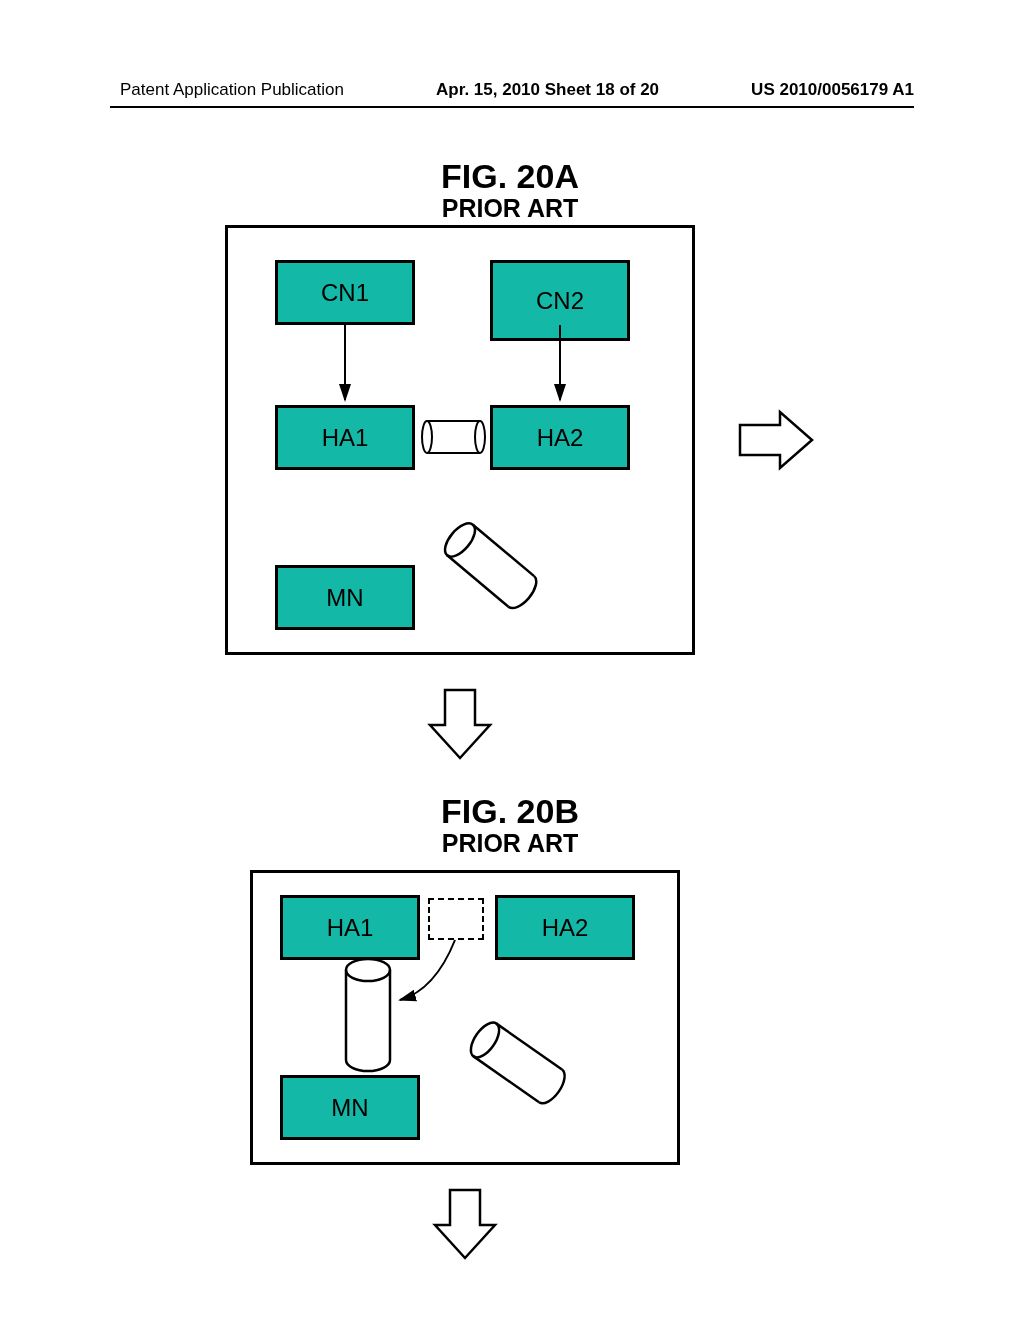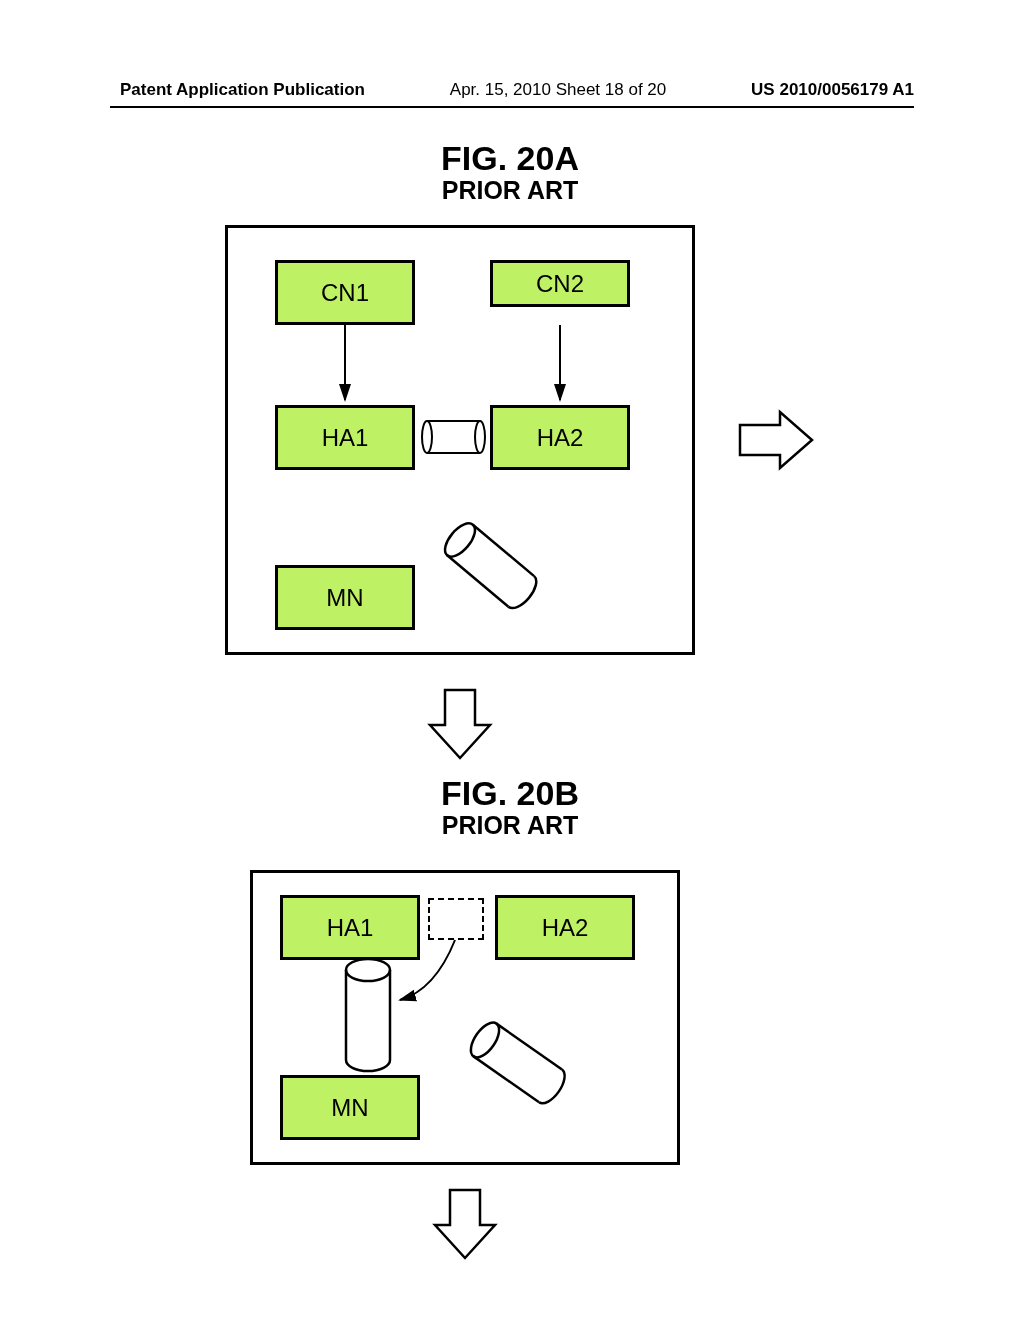--- a/index.html
+++ b/index.html
@@ -13,49 +13,50 @@
   .header {
     position: absolute;
     top: 80px;
     left: 0;
     width: 100%;
     display: flex;
     justify-content: space-between;
     padding: 0 110px 0 120px;
     font-size: 17px;
   }
-  .header-left { font-weight: bold; text-align: center; }
-  .header-center { font-weight: normal; text-align: center; }
+  .header-left { font-weight: normal; text-align: center; }
+  .header-center { font-weight: bold; text-align: center; }
   .header-right { font-weight: bold; }
   .hr-line {
     position: absolute;
     top: 106px;
     left: 110px;
     right: 110px;
     border-top: 2px solid #000;
   }
 
   
   .fig-title {
     position: absolute;
     text-align: center;
     line-height: 1.1;
+    margin-top: 18px;
   }
   .fig-title .fig-num { font-size: 34px; font-weight: bold; }
   .fig-title .prior   { font-size: 25px; font-weight: bold; }
 
   
   .box {
     position: absolute;
     border: 3px solid #000;
     display: flex;
     align-items: center;
     justify-content: center;
     font-size: 24px;
-    background: #bef264;
+    background: #14b8a6;
   }
   .panel {
     position: absolute;
     border: 3px solid #000;
   }
   svg.overlay { position: absolute; top: 0; left: 0; }
 
   
   .dashed {
     position: absolute;
@@ -75,21 +76,21 @@
 <div class="fig-title" style="left:380px; top:140px; width:260px;">
   <div class="fig-num">FIG. 20A</div>
   <div class="prior">PRIOR ART</div>
 </div>
 
 <div class="panel" style="left:225px; top:225px; width:470px; height:430px;"></div>
 
 <div class="box" style="left:275px; top:260px; width:140px; height:65px;">
   <span>CN1</span>
 </div>
-<div class="box" style="left:490px; top:260px; width:140px; height:47px;">
+<div class="box" style="left:490px; top:260px; width:140px; height:81px;">
   <span>CN2</span>
 </div>
 <div class="box" style="left:275px; top:405px; width:140px; height:65px;">
   <span>HA1</span>
 </div>
 <div class="box" style="left:490px; top:405px; width:140px; height:65px;">
   <span>HA2</span>
 </div>
 <div class="box" style="left:275px; top:565px; width:140px; height:65px;">
   <span>MN</span>

